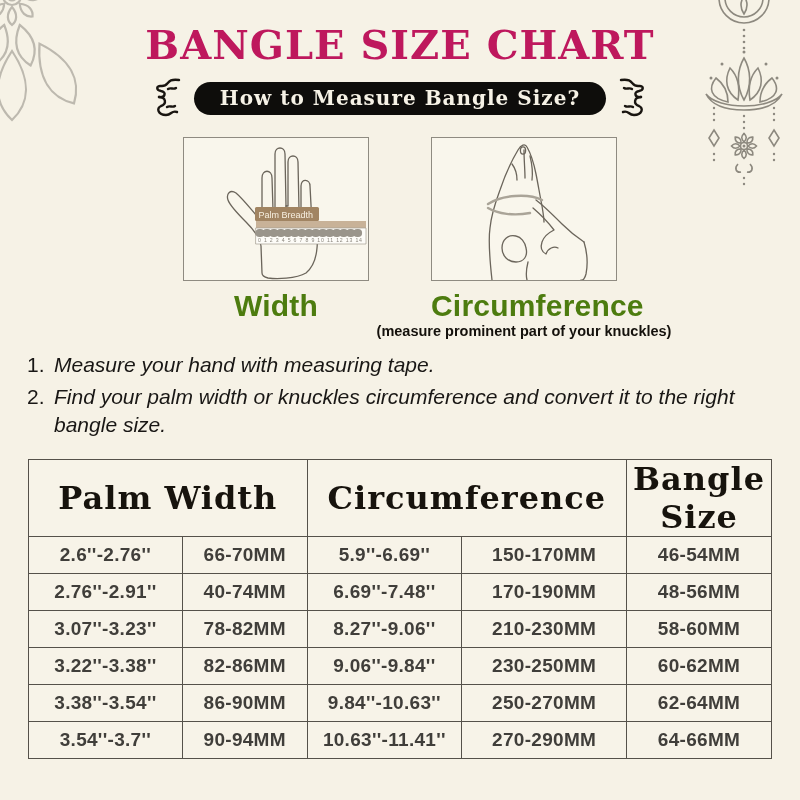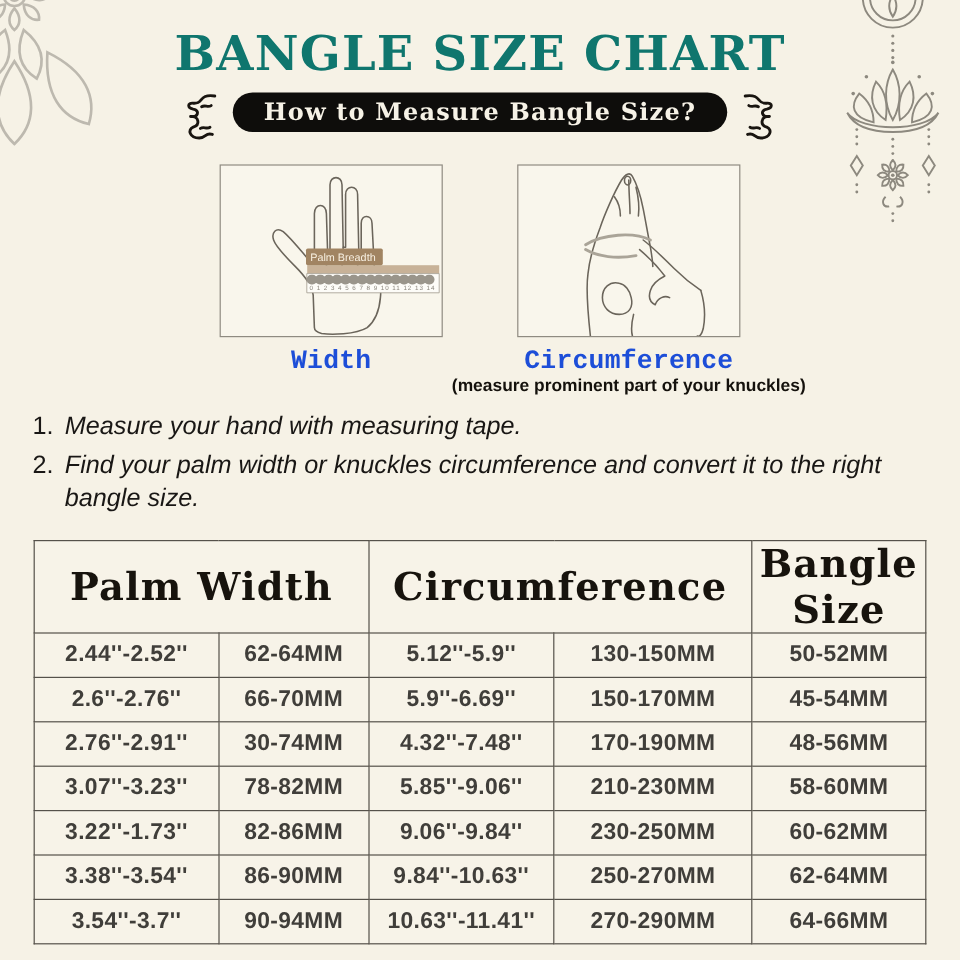--- a/index.html
+++ b/index.html
@@ -7,38 +7,38 @@
     position:relative;width:800px;height:800px;background:#f6f2e6;
     overflow:hidden;font-family:"Liberation Sans",sans-serif;color:#1b160f;
   }
   
   .mandala{position:absolute;left:-118px;top:-134px;}
   .lotus-ornament{position:absolute;right:2px;top:-4px;}
   
   .title{
     margin:0;padding-top:21px;text-align:center;
     font-family:"DejaVu Serif",serif;font-weight:700;font-size:40px;
-    letter-spacing:1px;color:#0f766e;
-  }
-  
-  .banner-row{display:flex;justify-content:center;align-items:flex-start;gap:11px;margin-top:9px;}
+    letter-spacing:1px;color:#be185d;
+  }
+  
+  .banner-row{display:flex;justify-content:center;align-items:center;gap:11px;margin-top:9px;}
   .pill{
     background:#0e0d0b;color:#f6f2e6;border-radius:17px;height:33px;line-height:33px;
     padding:0 26px;font-family:"DejaVu Serif",serif;font-weight:700;font-size:20px;letter-spacing:1px;
   }
   .flourish{display:block;}
   .flourish.right{transform:scaleX(-1);}
   
   .figures{display:flex;justify-content:center;gap:62px;margin-top:18px;}
   .figure{width:186px;text-align:center;}
   .fig-box{
     width:186px;height:144px;box-sizing:border-box;
     border:1px solid #8f8b81;background:#f9f6ec;
   }
-  .caption{font-size:22px;font-weight:700;color:#1d4ed8;margin-top:8px;letter-spacing:0.2px;font-family:Liberation Mono, monospace;}
+  .caption{font-size:30px;font-weight:700;color:#4d7c0f;margin-top:8px;letter-spacing:0.2px;}
   .subnote{font-size:14.5px;font-weight:700;color:#14110c;white-space:nowrap;margin:0 -90px 0;}
   
   .instructions{margin:12px 24px 0 27px;font-size:21px;line-height:1.3;color:#191715;}
   .instr-item{display:flex;margin-bottom:5px;}
   .instr-num{flex:none;width:27px;}
   .instr-text{flex:1;font-style:italic;}
   
   .size-table{
     margin:21px auto 0;width:744px;border-collapse:collapse;table-layout:fixed;
     background:#f7f3e8;
@@ -230,49 +230,42 @@
     </colgroup>
     <thead>
       <tr>
         <th colspan="2">Palm Width</th>
         <th colspan="2">Circumference</th>
         <th>Bangle Size</th>
       </tr>
     </thead>
     <tbody>
         <tr>
-          <td>2.44''-2.52''</td>
-          <td>62-64MM</td>
-          <td>5.12''-5.9''</td>
-          <td>130-150MM</td>
-          <td>50-52MM</td>
-        </tr>
-        <tr>
           <td>2.6''-2.76''</td>
           <td>66-70MM</td>
           <td>5.9''-6.69''</td>
           <td>150-170MM</td>
-          <td>45-54MM</td>
+          <td>46-54MM</td>
         </tr>
         <tr>
           <td>2.76''-2.91''</td>
-          <td>30-74MM</td>
-          <td>4.32''-7.48''</td>
+          <td>40-74MM</td>
+          <td>6.69''-7.48''</td>
           <td>170-190MM</td>
           <td>48-56MM</td>
         </tr>
         <tr>
           <td>3.07''-3.23''</td>
           <td>78-82MM</td>
-          <td>5.85''-9.06''</td>
+          <td>8.27''-9.06''</td>
           <td>210-230MM</td>
           <td>58-60MM</td>
         </tr>
         <tr>
-          <td>3.22''-1.73''</td>
+          <td>3.22''-3.38''</td>
           <td>82-86MM</td>
           <td>9.06''-9.84''</td>
           <td>230-250MM</td>
           <td>60-62MM</td>
         </tr>
         <tr>
           <td>3.38''-3.54''</td>
           <td>86-90MM</td>
           <td>9.84''-10.63''</td>
           <td>250-270MM</td>

